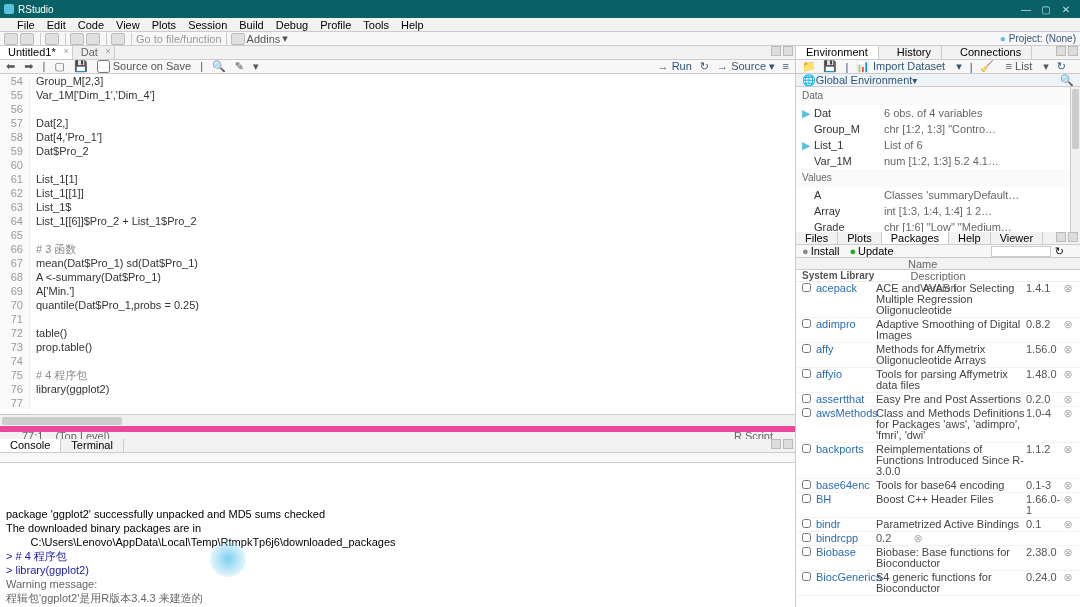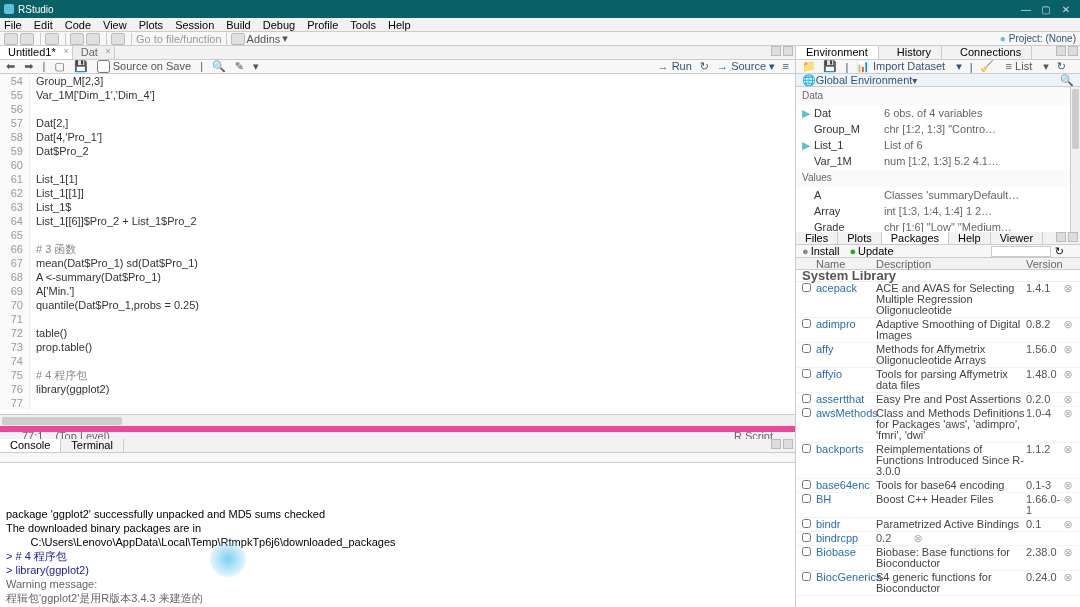--- a/index.html
+++ b/index.html
@@ -1,21 +1,21 @@
 <!DOCTYPE html>
 <html><head>
 <meta charset="utf-8">
 <style>
 * { margin:0; padding:0; box-sizing:border-box; font-family:"Segoe UI",Tahoma,sans-serif; font-size:11px; }
 body { background:#fff; width:1080px; height:607px; overflow:hidden; }
 .titlebar { height:18px; background:#0a6165; color:#fff; display:flex; align-items:center; padding:0 4px; }
 .titlebar .logo { width:10px; height:10px; background:#5bc0de; border-radius:2px; margin-right:4px; }
 .titlebar .title { flex:1; font-size:10px; }
 .titlebar .winbtn { width:20px; text-align:center; color:#cde; font-size:10px; cursor:default; }
-.menubar { height:14px; background:#f2f2f2; border-bottom:1px solid #ccc; display:flex; padding:0 4px; font-size:10px; align-items:center; }
+.menubar { height:14px; background:#f2f2f2; border-bottom:1px solid #ccc; display:flex; padding:0 17px; font-size:10px; align-items:center; }
 .menubar span { margin-right:12px; cursor:default; }
 .toolbar { height:14px; background:#f7f7f7; border-bottom:1px solid #ccc; display:flex; align-items:center; padding:0 4px; font-size:10px; }
 .toolbar .tb { width:14px; height:12px; margin-right:2px; background:#e0e0e0; border:1px solid #bbb; border-radius:2px; }
 .toolbar .sep { width:1px; height:12px; background:#ccc; margin:0 4px; }
 .toolbar .proj { margin-left:auto; color:#357; font-size:10px; }
 .toolbar .proj::before { content:"●"; color:#5bc0de; margin-right:3px; }
 .main { display:flex; height:561px; }
 .leftcol { width:796px; display:flex; flex-direction:column; border-right:1px solid #ccc; }
 .rightcol { flex:1; display:flex; flex-direction:column; }
 
@@ -73,27 +73,27 @@
 .rb-tabs { height:13px; background:#f2f2f2; border-bottom:1px solid #ccc; display:flex; font-size:10px; }
 .rb-tabs .tab { padding:0 9px; border-right:1px solid #ccc; }
 .rb-tabs .tab.active { background:#fff; }
 .rb-tabs .ctrls { margin-left:auto; display:flex; gap:2px; padding-right:2px; }
 .rb-tabs .ctrls span { width:10px; height:10px; background:#ddd; border:1px solid #bbb; }
 .rb-toolbar { height:13px; background:#f7f7f7; border-bottom:1px solid #ccc; display:flex; align-items:center; padding:0 6px; font-size:10px; }
 .rb-toolbar .install::before { content:"●"; color:#888; margin-right:2px; }
 .rb-toolbar .update::before { content:"●"; color:#2a2; margin-right:2px; }
 .rb-toolbar span { margin-right:10px; }
 .rb-toolbar .search { margin-left:auto; width:60px; height:11px; border:1px solid #ccc; background:#fff; }
-.rb-head { height:12px; background:#f2f2f2; border-bottom:1px solid #ccc; display:flex; font-size:9px; color:#666; padding:0 6px; align-items:center; }
+.rb-head { height:12px; background:#f2f2f2; border-bottom:1px solid #ccc; display:flex; font-size:9px; color:#666; padding:0 6px; align-items:center;flex-direction:column; }
 .rb-head .c1 { width:14px; }
 .rb-head .c2 { width:60px; }
 .rb-head .c3 { flex:1; }
 .rb-head .c4 { width:36px; }
 .rb-head .c5 { width:12px; }
-.syslib { height:12px; font-size:13px; color:#555; padding:0 6px; border-bottom:1px solid #eee; font-weight:bold; display:flex; align-items:center; }
+.syslib { height:12px; font-size:10px; color:#555; padding:0 6px; border-bottom:1px solid #eee; font-weight:bold; display:flex; align-items:center; }
 .pkgs { flex:1; overflow:auto; font-size:9px; }
 .pkgs .prow { display:flex; padding:1px 6px; border-bottom:1px solid #f4f4f4; align-items:flex-start; line-height:11px; }
 .pkgs .prow .c1 { width:14px; }
 .pkgs .prow .c1 input { width:9px; height:9px; }
 .pkgs .prow .c2 { width:60px; color:#2a6db2; }
 .pkgs .prow .c3 { flex:1; color:#444; }
 .pkgs .prow .c4 { width:36px; color:#555; text-align:left; }
 .pkgs .prow .c5 { width:12px; color:#aaa; text-align:center; }
 .scroll-v-env { position:absolute; right:0; top:0; bottom:0; width:10px; background:#f0f0f0; border-left:1px solid #ccc; }
 .scroll-v-env::after { content:""; position:absolute; left:1px; top:2px; width:7px; height:60px; background:#ccc; border-radius:2px; }

